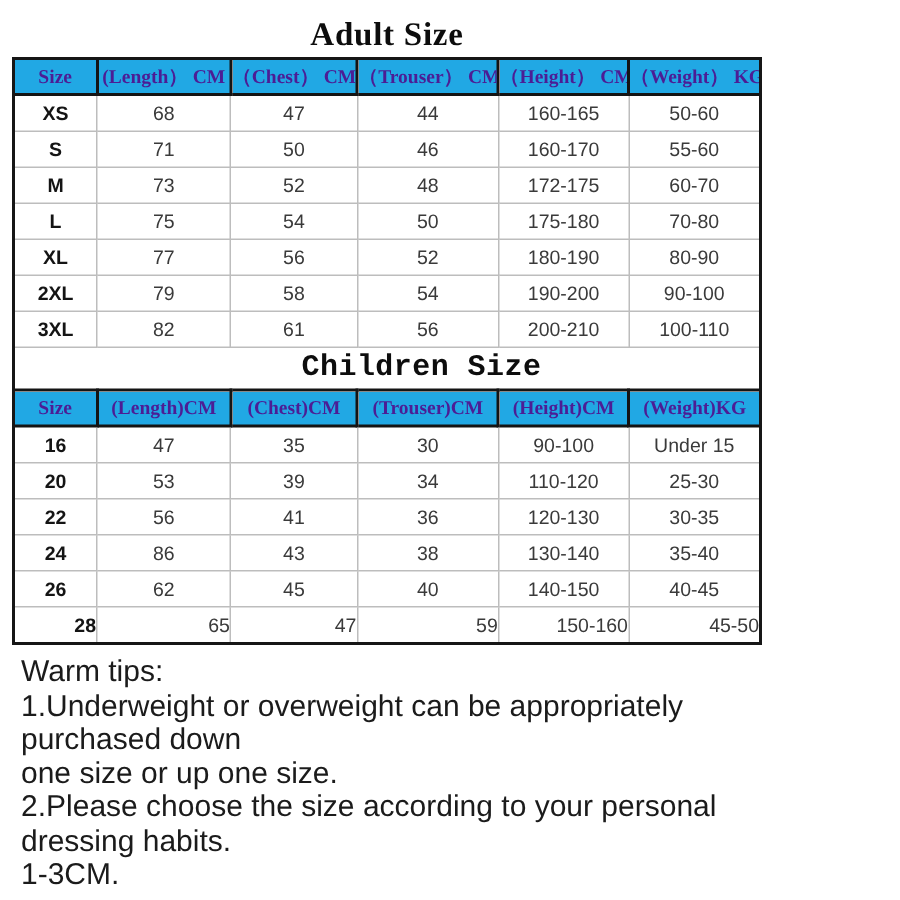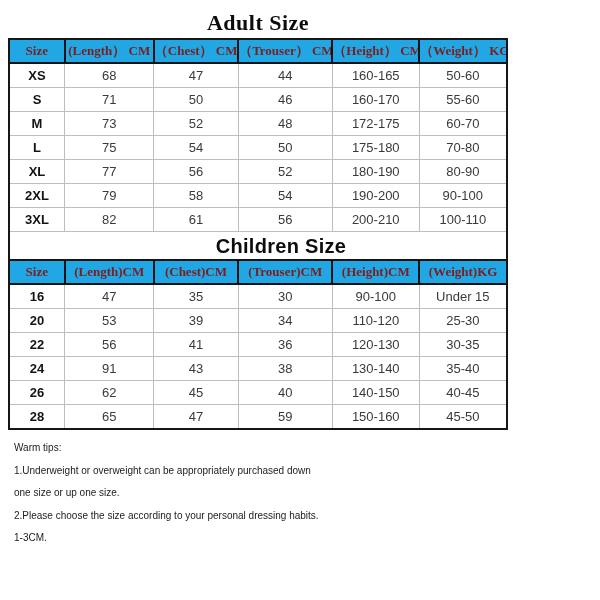--- a/index.html
+++ b/index.html
@@ -37,21 +37,21 @@
     width: 100%;
     border-collapse: collapse;
     table-layout: fixed;
   }
   .size-table th {
     background: var(--header-bg, #21a8e4);
     border: 2px solid #141414;
     font-family: "Liberation Serif", serif;
     font-weight: 700;
     font-size: 13px;
-    color: #7f1d1d;
+    color: #4c1d95;
     height: 20px;
     padding: 1px 0;
     white-space: nowrap;
     overflow: hidden;
     text-align: center;
   }
   .size-table th:first-child { border-left: 0; }
   .size-table th:last-child  { border-right: 0; margin-top: 17px; }
   .size-table.adult th { border-top: 0; }
   .size-table td {
@@ -62,38 +62,38 @@
     height: 23px;
     padding: 0;
     white-space: nowrap;
   }
   .size-table td:first-child {
     font-weight: 700;
     color: #141414;
     border-left: 0;
   }
   .size-table td:last-child { border-right: 0; }
-  .size-table.children tbody tr:last-child td { border-bottom: 0; }
+  .size-table.children tbody tr:last-child td { border-bottom: 0; text-align: right; }
   .sub-title {
-    font-family: Liberation Sans, sans-serif;
+    font-family: Liberation Mono, monospace;
     font-weight: 700;
     font-size: 20px;
     letter-spacing: 0.3px;
     text-align: center;
     color: #0d0d0d;
     height: 26px;
     line-height: 26px;
     padding-top: 1px;
     background: #ffffff;
     margin-left: 46px;
   }
   .tips {
     margin: 7px 0 0 14px;
     color: #1b1b1b;
-    font-size: 10px;
+    font-size: 20px;
     line-height: 22.5px;
   }
 </style>
 </head>
 <body>
 
 <div class="sheet">
 
   <div class="main-title">Adult Size</div>
 
@@ -219,21 +219,21 @@
           <tr>
             <td>22</td>
             <td>56</td>
             <td>41</td>
             <td>36</td>
             <td>120-130</td>
             <td>30-35</td>
           </tr>
           <tr>
             <td>24</td>
-            <td>91</td>
+            <td>86</td>
             <td>43</td>
             <td>38</td>
             <td>130-140</td>
             <td>35-40</td>
           </tr>
           <tr>
             <td>26</td>
             <td>62</td>
             <td>45</td>
             <td>40</td>

